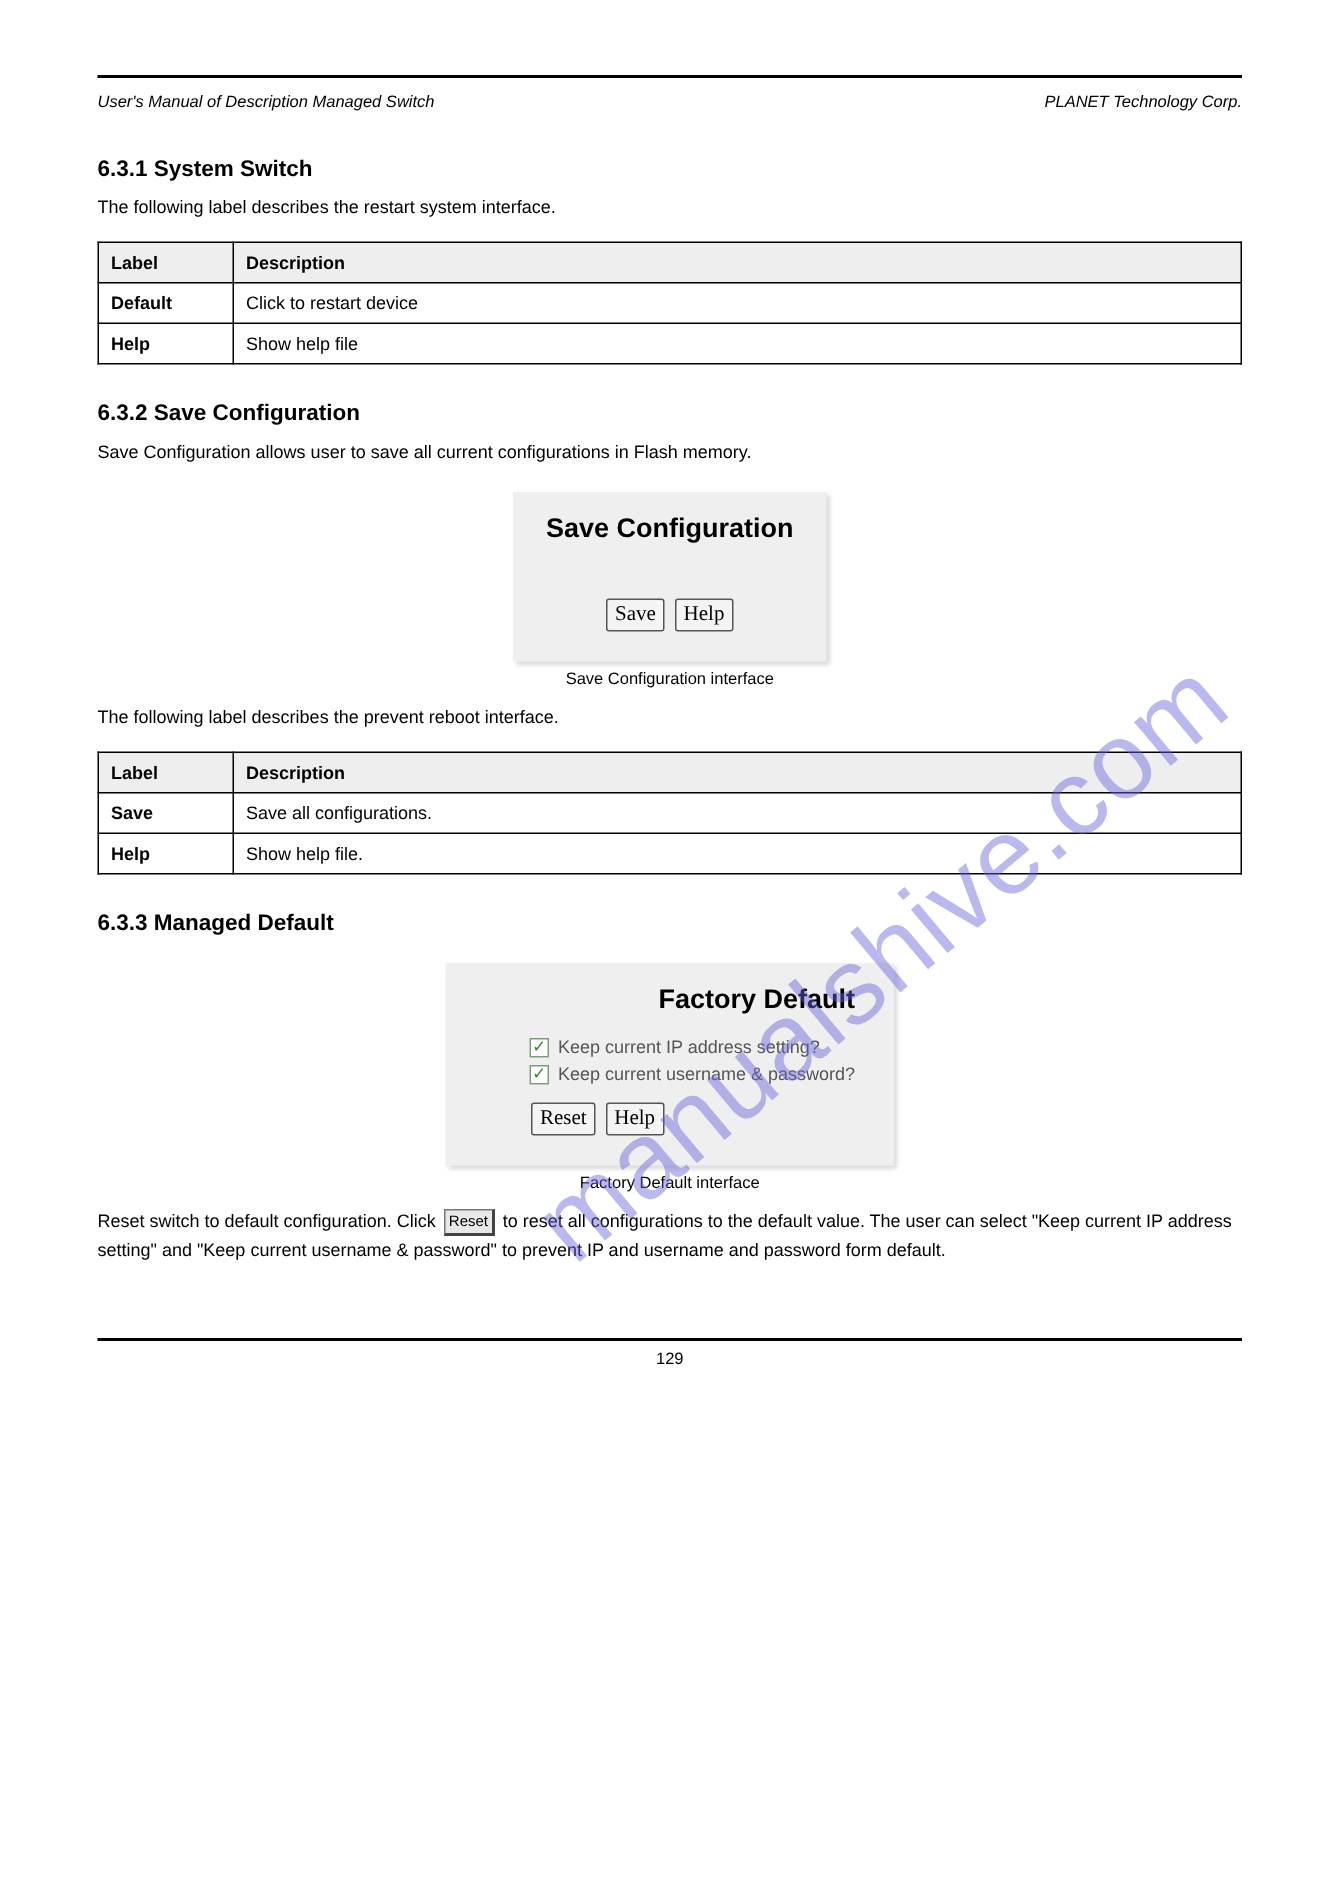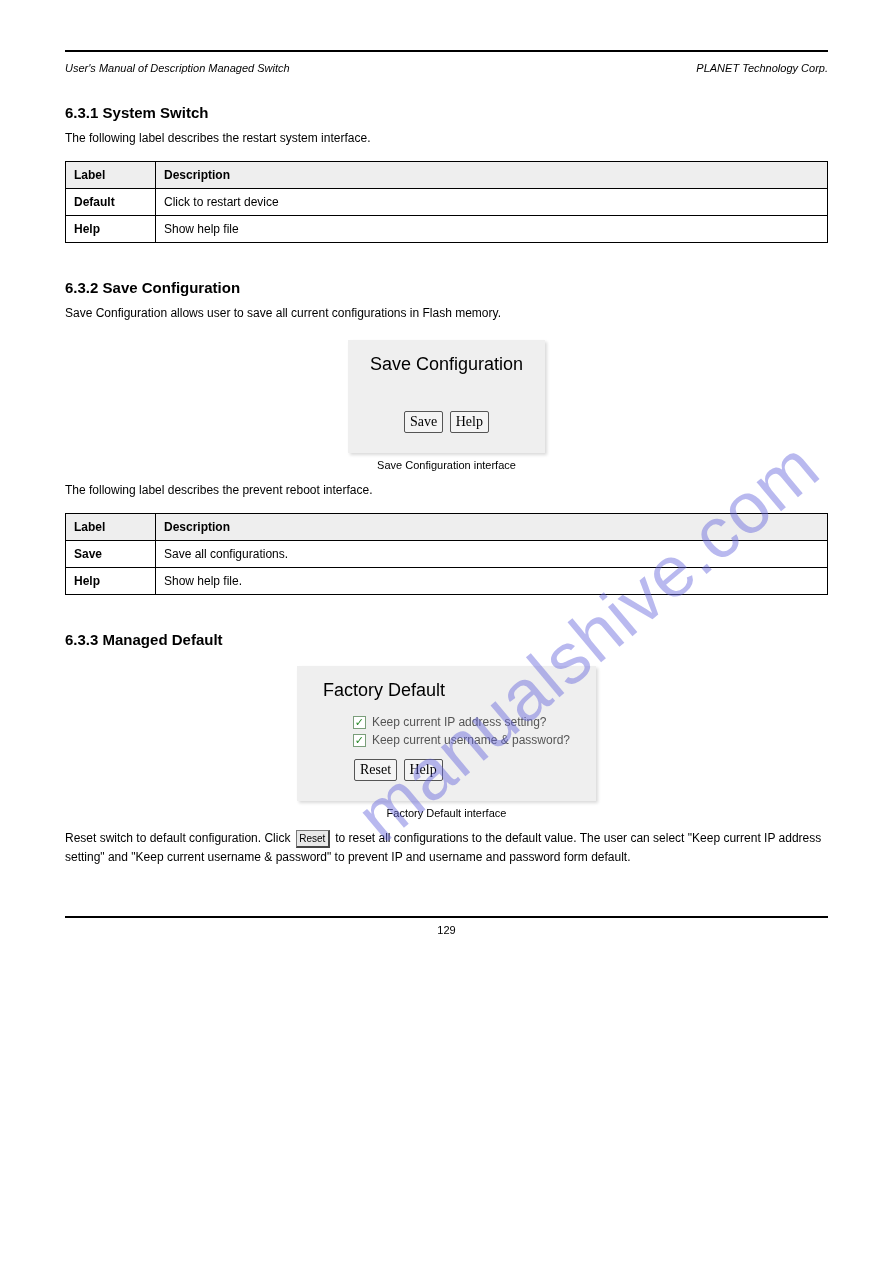--- a/index.html
+++ b/index.html
@@ -32,21 +32,21 @@
     margin-bottom: 8px;
   }
   .body-text {
     font-size: 12px;
     line-height: 1.5;
     margin-bottom: 14px;
   }
   table.data-table {
     border-collapse: collapse;
     width: 100%;
-    margin-bottom: 36px;
+    margin-bottom: 24px;
   }
   table.data-table td, table.data-table th {
     border: 1px solid #000;
     font-size: 12px;
     padding: 6px 8px;
     text-align: left;
     vertical-align: middle;
   }
   table.data-table th {
     background: #eee;
@@ -62,23 +62,24 @@
   }
   .panel {
     display: inline-block;
     background: #efefef;
     padding: 14px 22px 20px 22px;
     text-align: left;
     box-shadow: 2px 2px 3px rgba(0,0,0,0.15);
   }
   .panel.fd { padding: 14px 26px 20px 26px; }
   .panel-title {
-    font-weight: normal;
+    font-weight: bold;
     font-size: 18px;
     margin-bottom: 14px;
+    text-align: right;
   }
   .panel-buttons { text-align: center; margin-top: 36px; }
   .ui-btn {
     font-family: "Times New Roman", serif;
     font-size: 14px;
     border: 1px solid #555;
     background: #f4f4f4;
     padding: 2px 5px;
     display: inline-block;
     margin: 0 1px;

